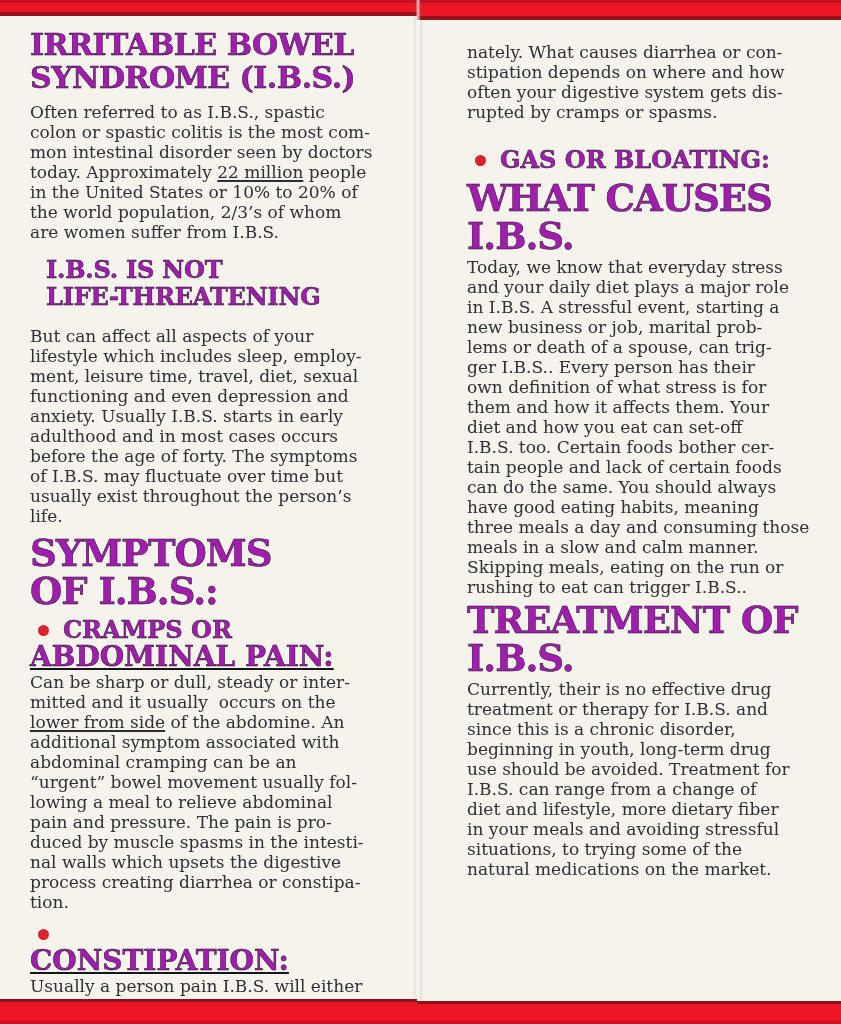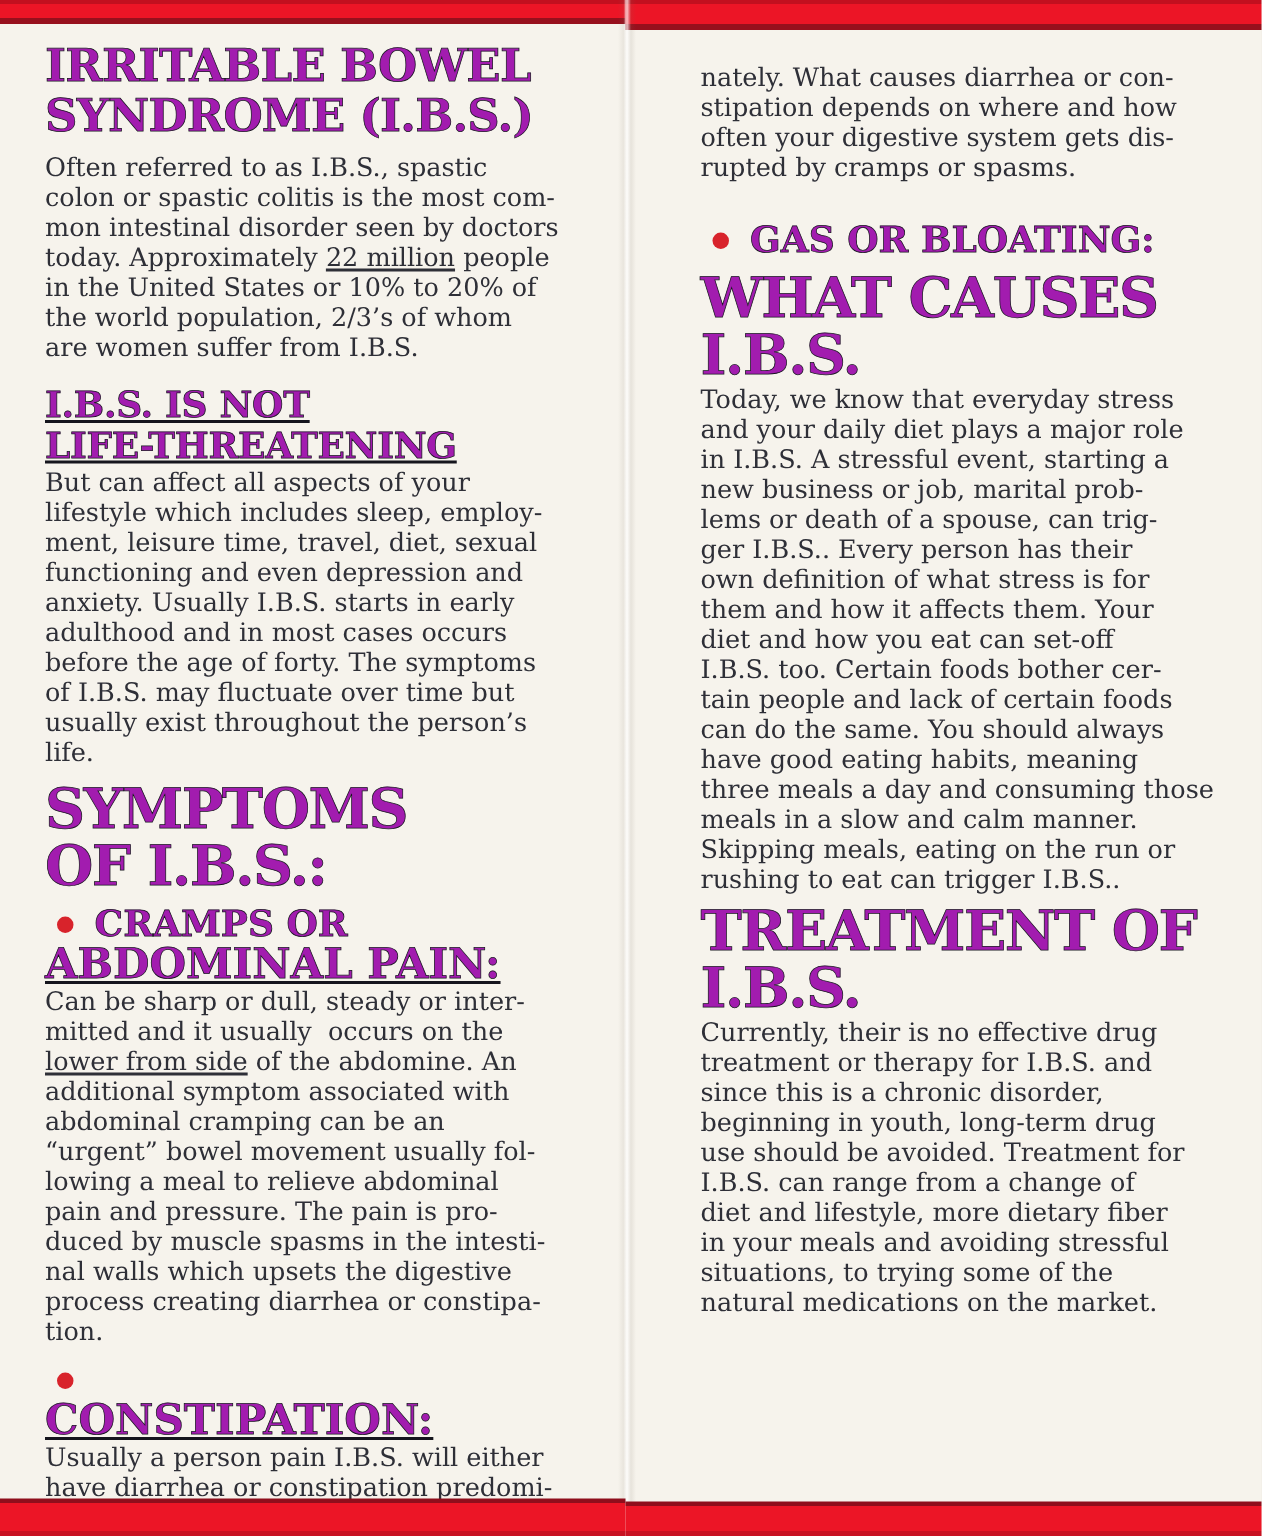--- a/index.html
+++ b/index.html
@@ -47,21 +47,21 @@
 
   
   .h-main, .h-big, .h-sub, .bh-line1, .bh-line2 {
     color: #a21caf;
     font-weight: bold;
     -webkit-text-stroke: 0.5px #15151d;
     white-space: pre-wrap;
   }
   .h-main { font-size: 30px; line-height: 33px; letter-spacing: -0.5px; margin: 0 0 8px 0; }
   .h-big  { font-size: 37px; line-height: 38px; letter-spacing: -1px; margin: 0; }
-  .h-sub  { font-size: 24px; line-height: 27px; letter-spacing: -0.2px; margin: 0; text-decoration: underline; }
+  .h-sub  { font-size: 24px; line-height: 27px; letter-spacing: -0.2px; margin: 16px; }
   .para {
     color: #2e2f37;
     font-size: 17px; line-height: 20px;
     white-space: pre-wrap;
     margin: 2px 0 0 0;
   }
   .para u { text-decoration-thickness: 1.5px; text-underline-offset: 2px; }
 
   
   .bullet-head { margin: 0; }

